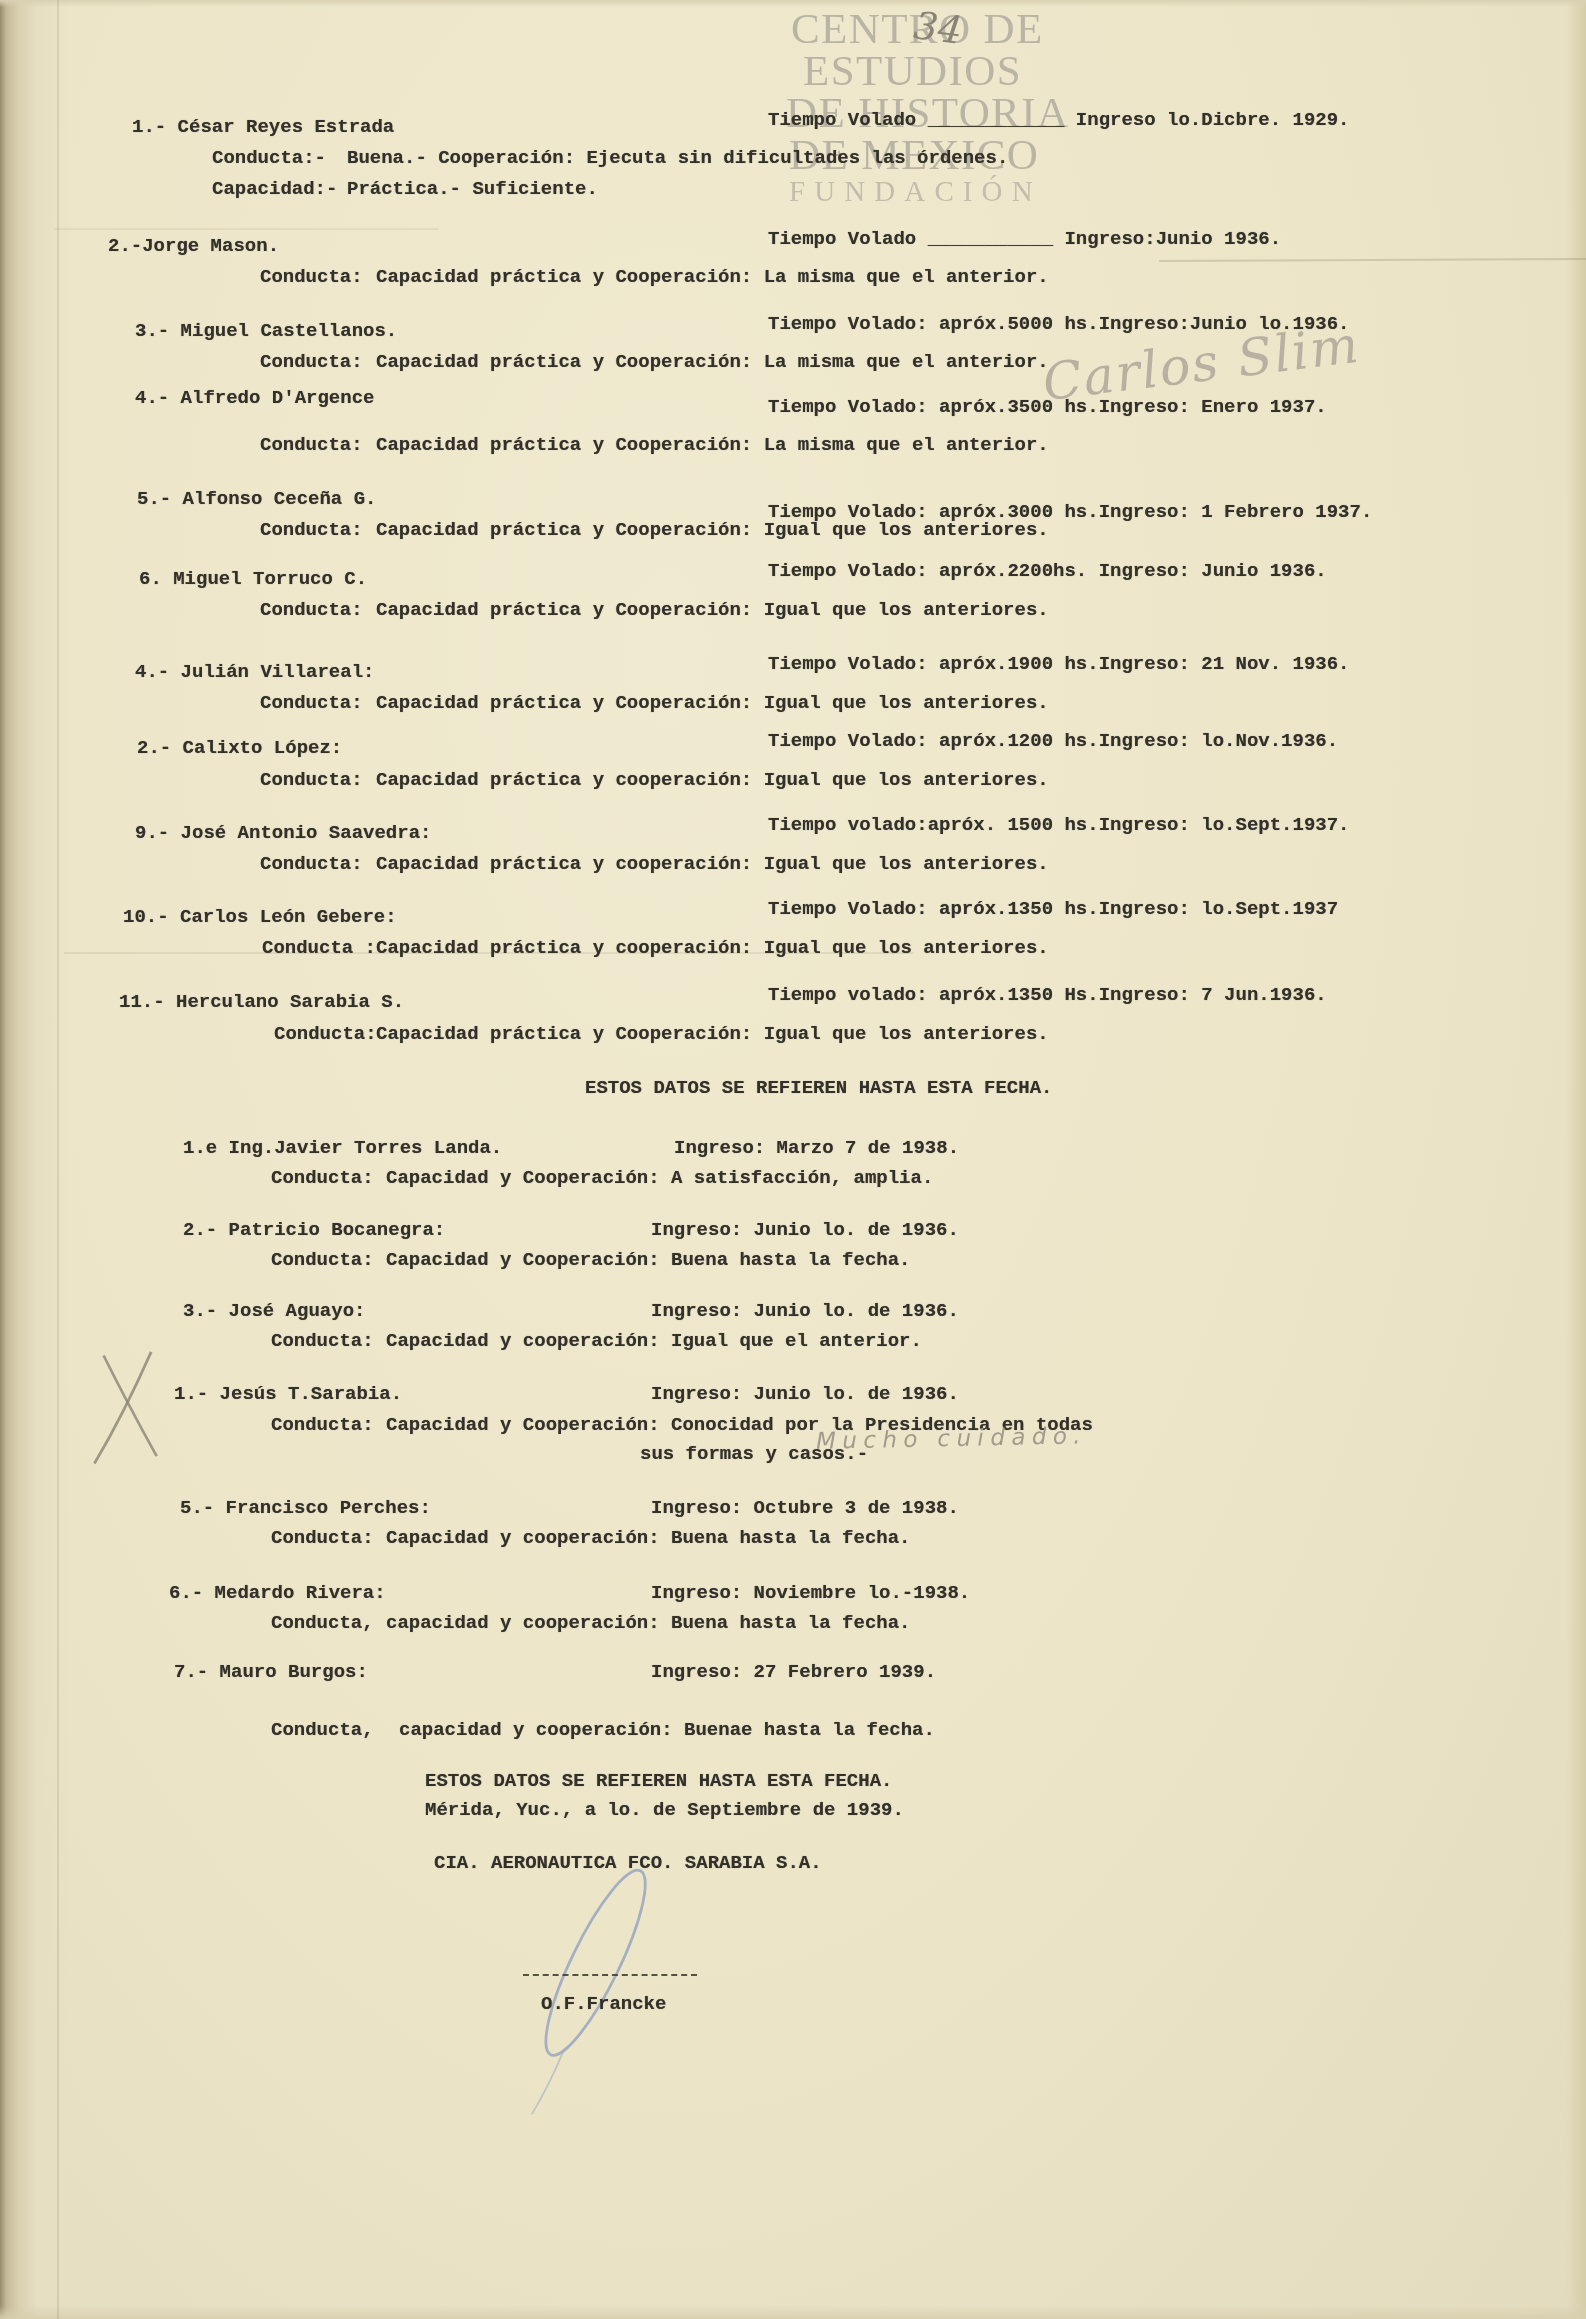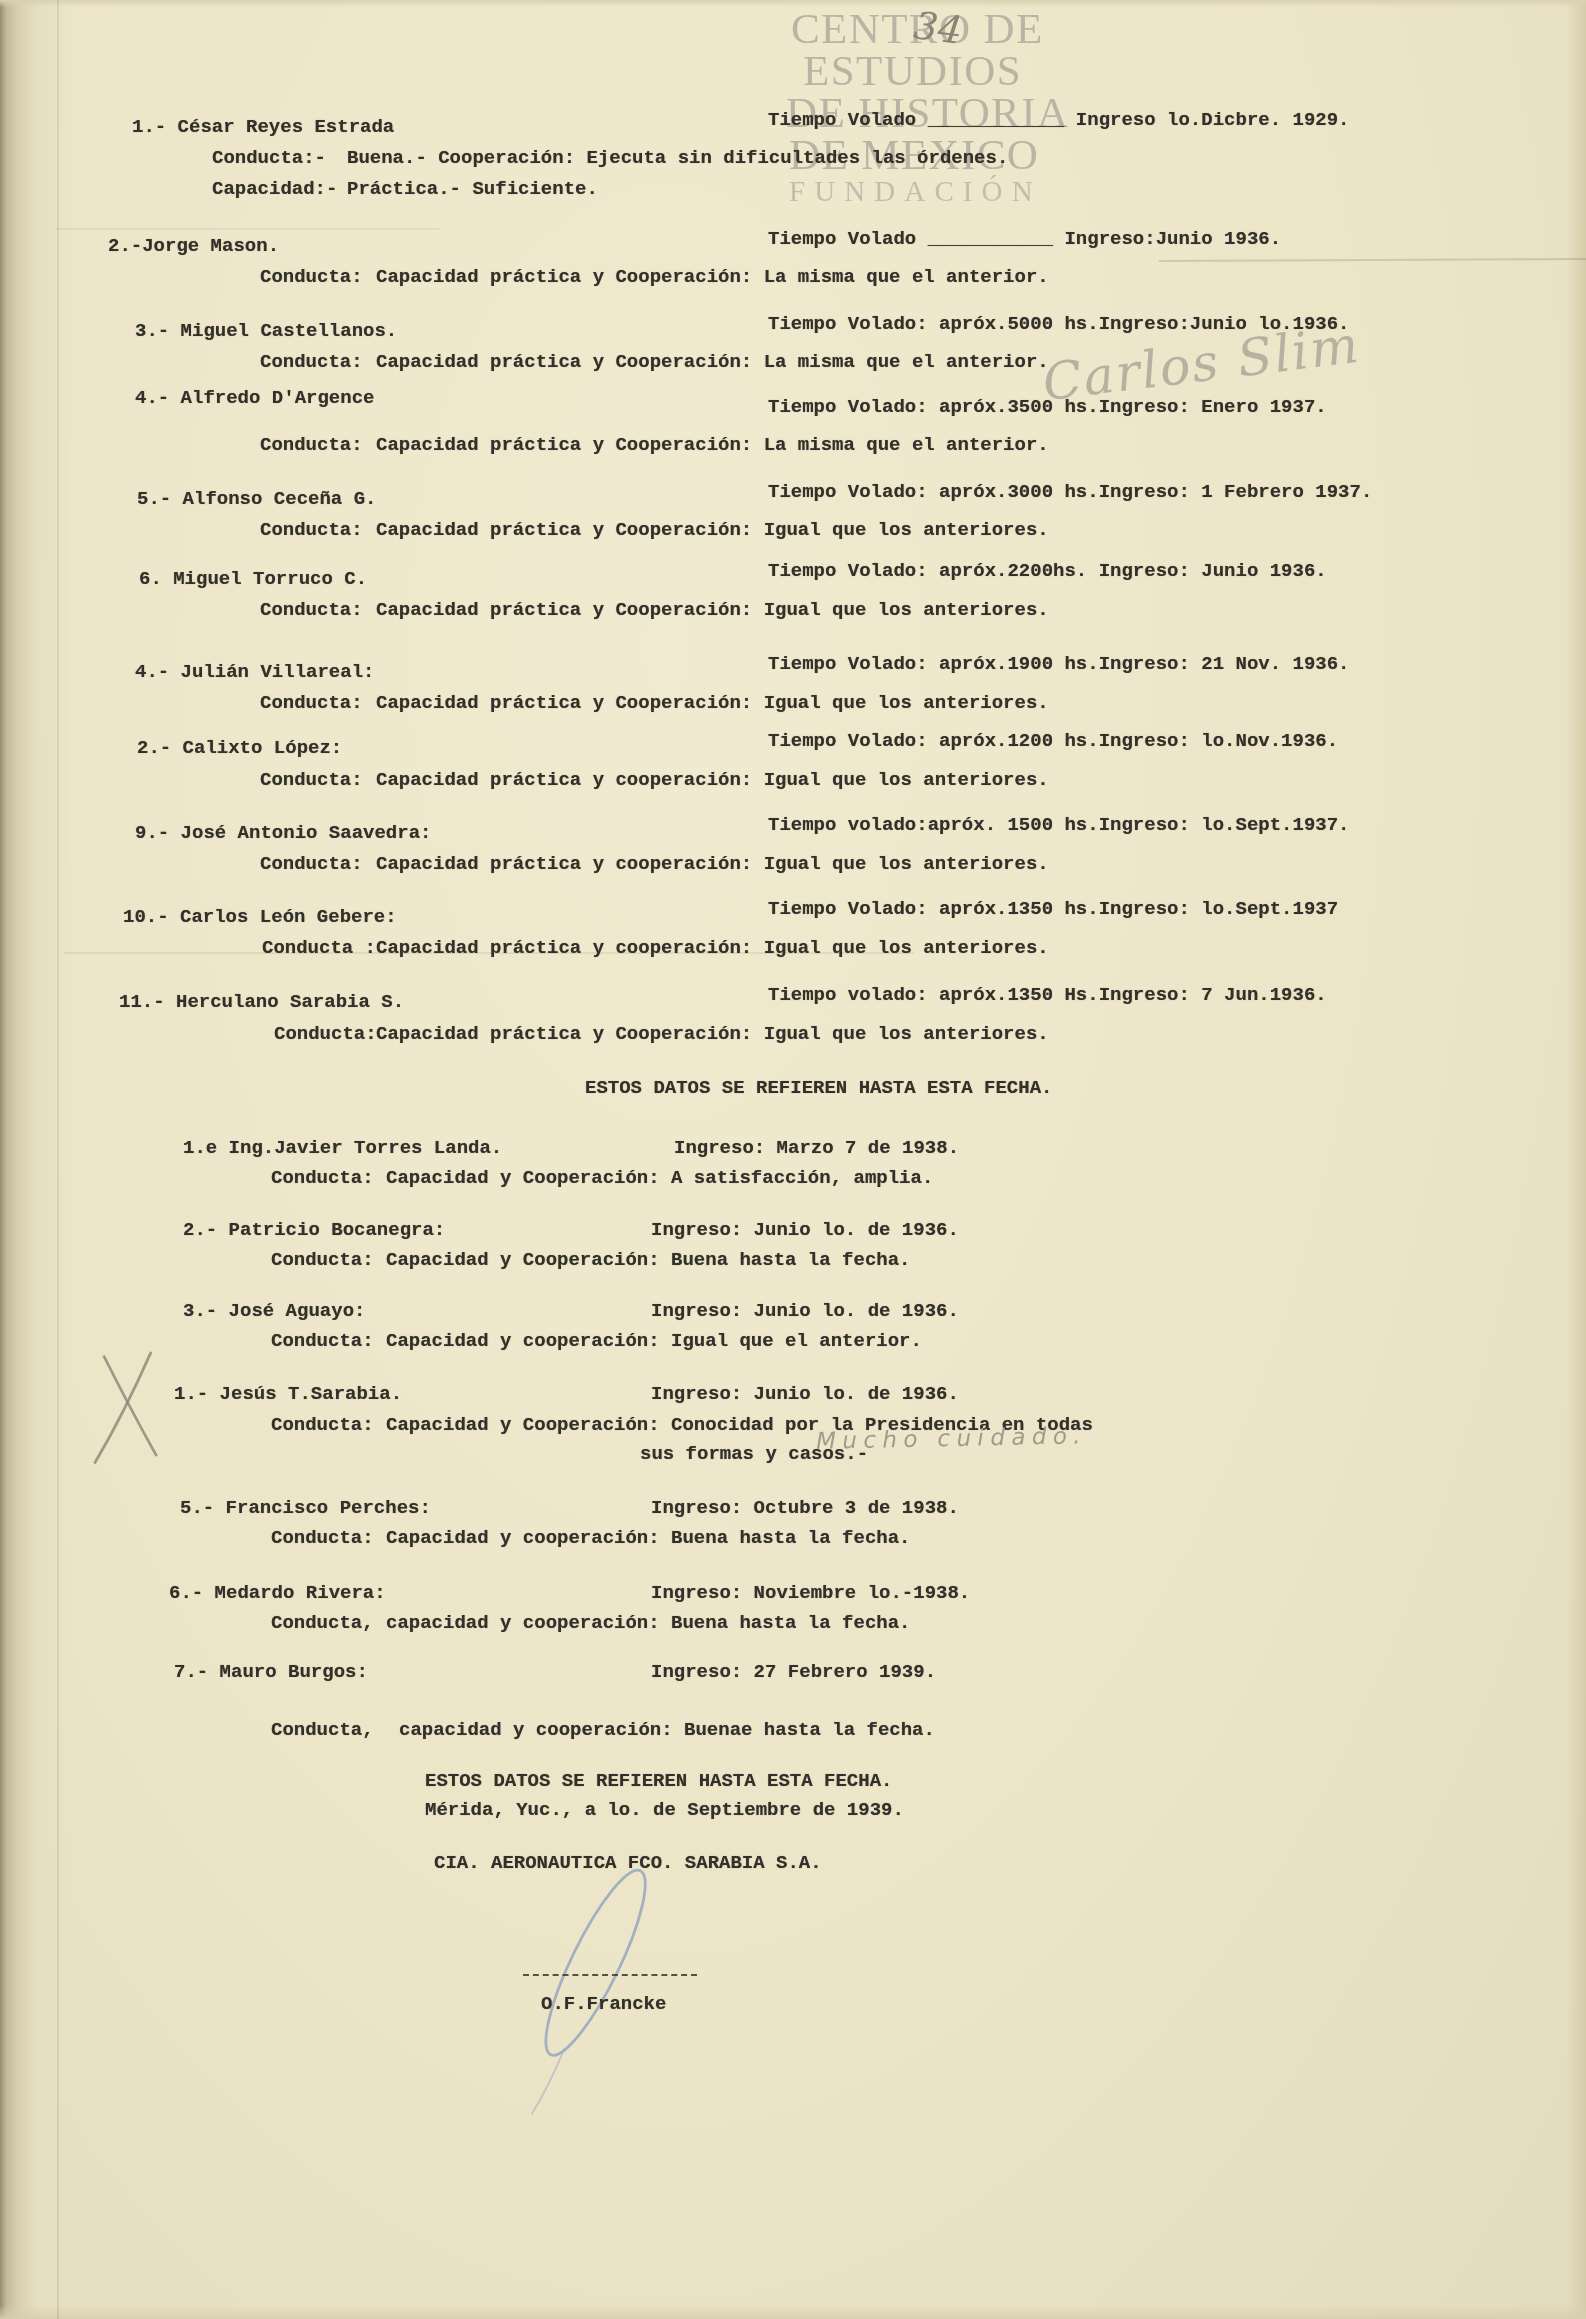--- a/index.html
+++ b/index.html
@@ -114,21 +114,21 @@
     <div class="tw" style="left:768px;top:312px">Tiempo Volado: apróx.5000 hs.Ingreso:Junio lo.1936.</div>
     <div class="tw" style="left:260px;top:350px">Conducta:</div>
     <div class="tw" style="left:376px;top:350px">Capacidad práctica y Cooperación: La misma que el anterior.</div>
 
     <div class="tw" style="left:135px;top:386px">4.- Alfredo D'Argence</div>
     <div class="tw" style="left:768px;top:395px">Tiempo Volado: apróx.3500 hs.Ingreso: Enero 1937.</div>
     <div class="tw" style="left:260px;top:433px">Conducta:</div>
     <div class="tw" style="left:376px;top:433px">Capacidad práctica y Cooperación: La misma que el anterior.</div>
 
     <div class="tw" style="left:137px;top:487px">5.- Alfonso Ceceña G.</div>
-    <div class="tw" style="left:768px;top:480px">Tiempo Volado: apróx.3000 hs.Ingreso: 1 Febrero 1937.</div>
+    <div class="tw" style="left:768px;top:500px">Tiempo Volado: apróx.3000 hs.Ingreso: 1 Febrero 1937.</div>
     <div class="tw" style="left:260px;top:518px">Conducta:</div>
     <div class="tw" style="left:376px;top:518px">Capacidad práctica y Cooperación: Igual que los anteriores.</div>
 
     <div class="tw" style="left:139px;top:567px">6. Miguel Torruco C.</div>
     <div class="tw" style="left:768px;top:559px">Tiempo Volado: apróx.2200hs. Ingreso: Junio 1936.</div>
     <div class="tw" style="left:260px;top:598px">Conducta:</div>
     <div class="tw" style="left:376px;top:598px">Capacidad práctica y Cooperación: Igual que los anteriores.</div>
 
     <div class="tw" style="left:135px;top:660px">4.- Julián Villareal:</div>
     <div class="tw" style="left:768px;top:652px">Tiempo Volado: apróx.1900 hs.Ingreso: 21 Nov. 1936.</div>

